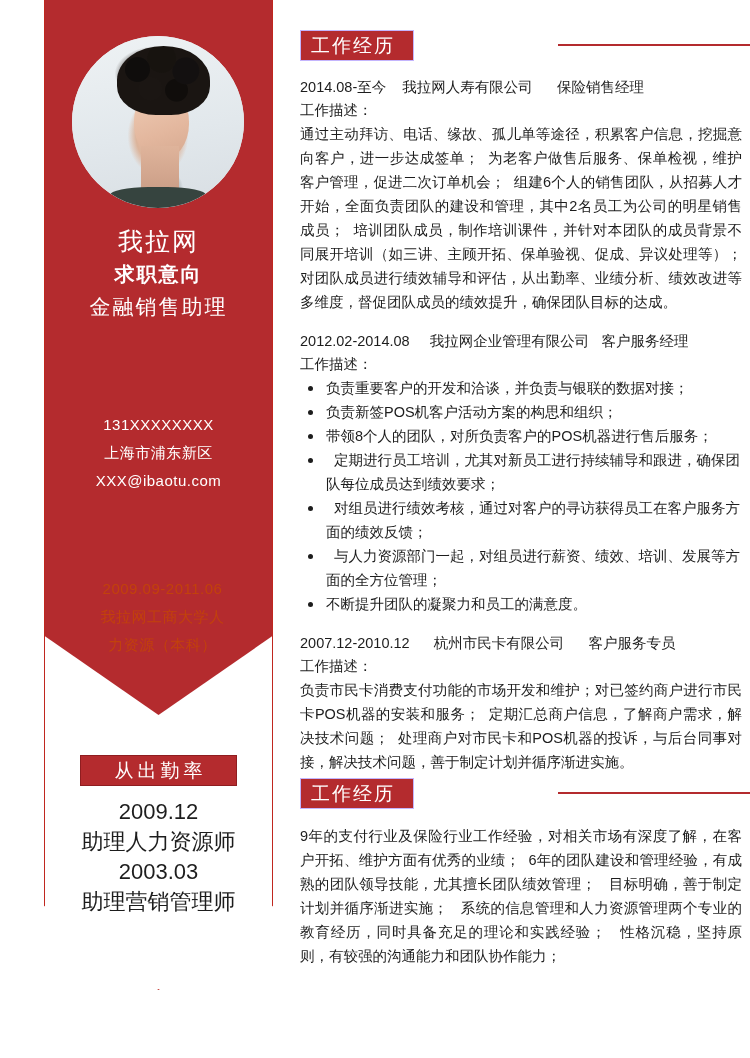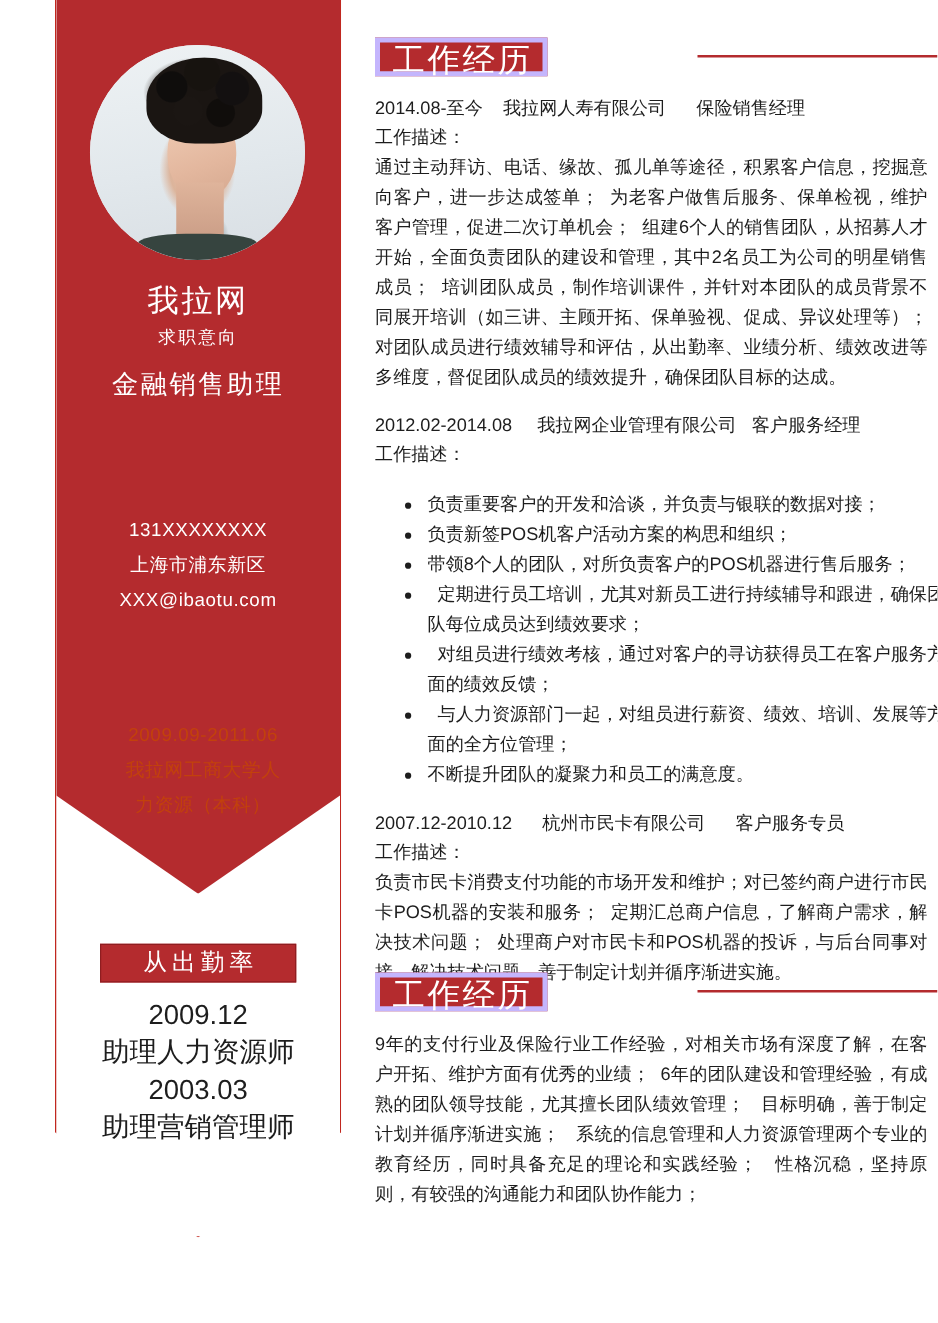--- a/index.html
+++ b/index.html
@@ -122,21 +122,21 @@
   }
   .side-objective-label,
   .side-objective-value {
     position: absolute;
     left: 45px;
     width: 227px;
     text-align: center;
     color: #ffffff;
     letter-spacing: 2px;
   }
-  .side-objective-label { top: 261px; font-size: 14px; }
+  .side-objective-label { top: 261px; font-size: 20px; font-weight: bold; }
   .side-objective-value { top: 293px; font-size: 21px; }
 
   .side-contact {
     position: absolute;
     left: 45px;
     top: 411px;
     width: 227px;
     text-align: center;
     color: #ffffff;
     font-size: 15px;
@@ -201,23 +201,23 @@
     margin-bottom: 12px;
   }
   .sec-badge {
     position: absolute;
     left: 10px;
     top: 0;
     min-width: 114px;
     height: 31px;
     box-sizing: border-box;
     background: #b42b2e;
-    border: 4px solid #c4b5fd;
-    color: #ffffff;
-    font-size: 26px;
+    border: 1px solid #c4b5fd;
+    color: #ffffff;
+    font-size: 19px;
     line-height: 29px;
     text-align: left;
     letter-spacing: 2px;
     text-indent: 2px;
     padding: 0 8px;
   }
   .sec-rule {
     position: absolute;
     left: 268px;
     right: -44px;
@@ -244,21 +244,21 @@
     font-size: 14.5px;
     line-height: 24px;
     margin: 0 0 0 10px;
     width: 442px;
     text-align: justify;
     text-justify: inter-character;
     white-space: pre-wrap;
   }
   ul.bullets {
     list-style: none;
-    margin: 16px;
+    margin: 0;
     padding: 0;
   }
   ul.bullets li {
     position: relative;
     color: #1d1d1d;
     font-size: 14.5px;
     line-height: 24px;
     padding-left: 26px;
     margin-left: 10px;
     width: 426px;

